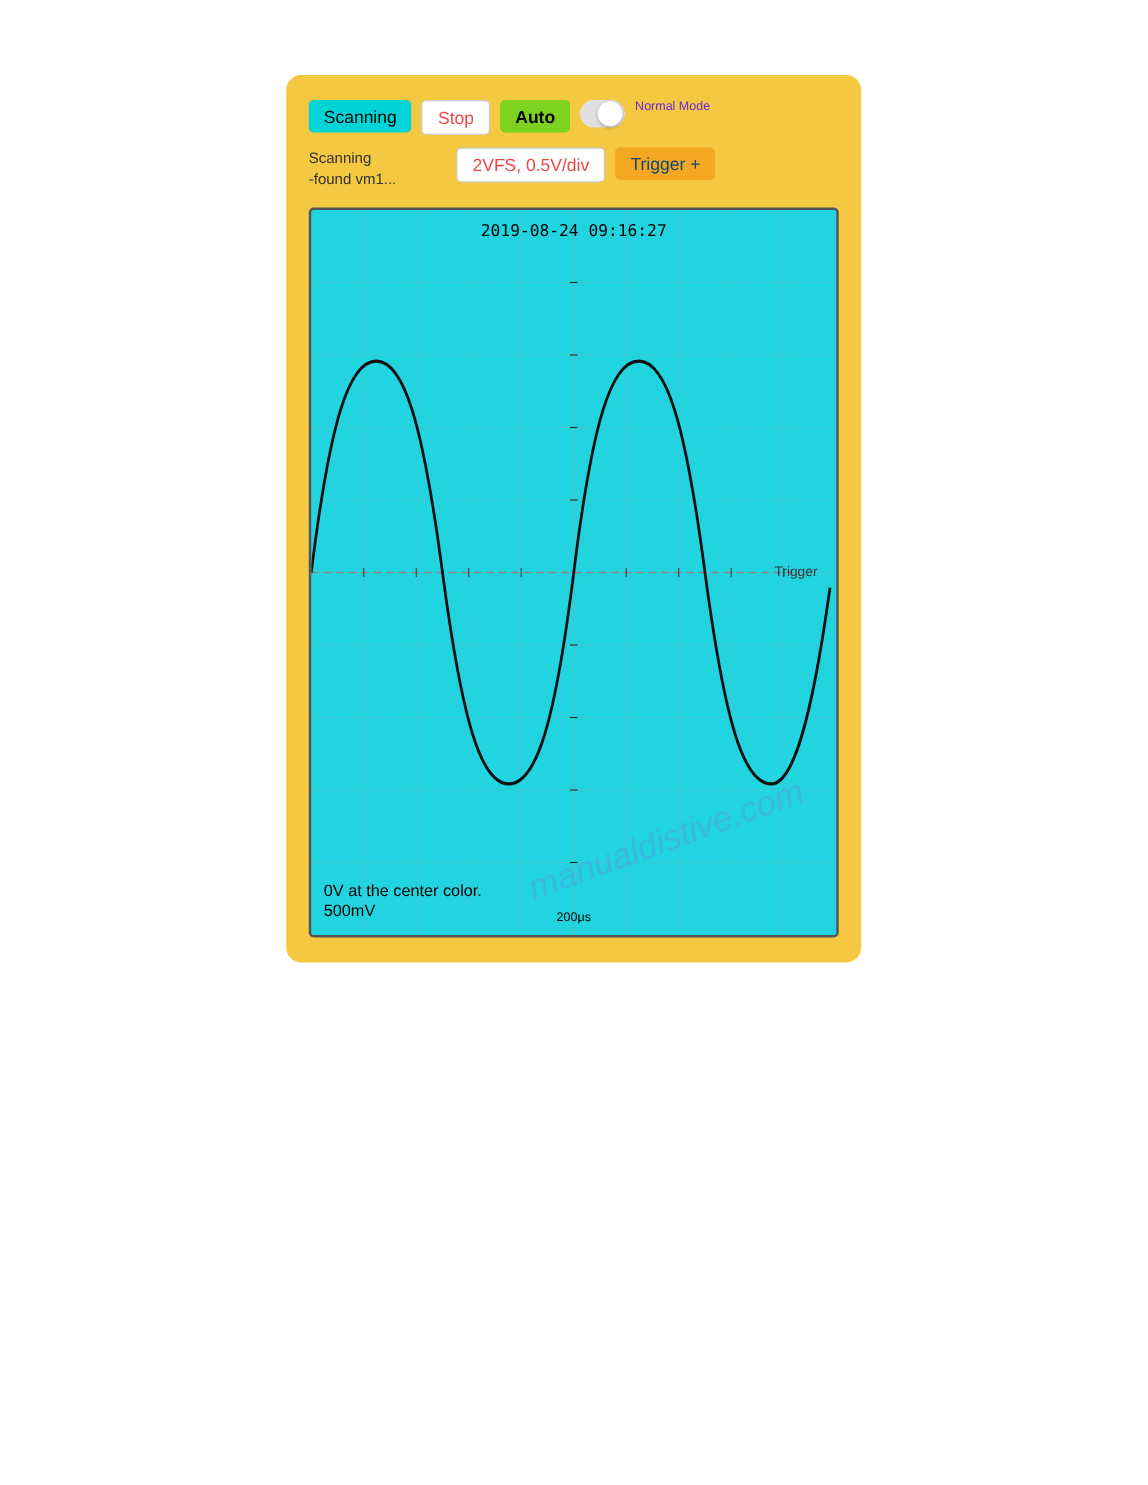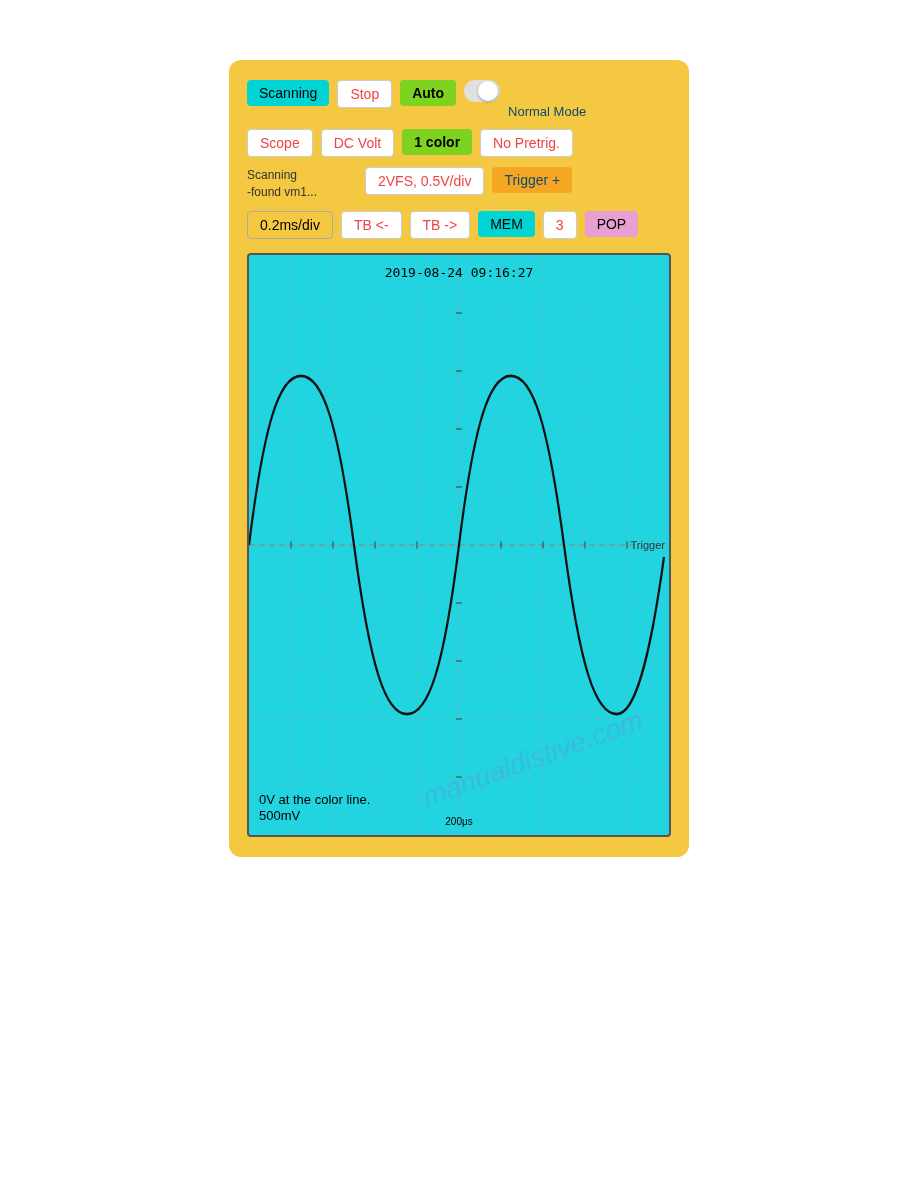--- a/index.html
+++ b/index.html
@@ -54,23 +54,22 @@
       width: 20px;
       height: 20px;
       background: #ffffff;
       border-radius: 50%;
       position: absolute;
       top: 1px;
       left: 14px;
       box-shadow: 0 1px 3px rgba(0,0,0,0.3);
     }
     .status-text {
-      font-size: 13px;
-      color: #0c4a6e;
-      margin-top: 24px;
+      font-size: 10px;
+      color: #6d28d9;
     }
     .scan-info {
       font-size: 12px;
       color: #333;
       line-height: 1.4;
     }
     .scope-display {
       background: #22d4e0;
       border: 2px solid #555;
       border-radius: 4px;
@@ -89,21 +88,21 @@
       top: 10px;
       left: 50%;
       transform: translateX(-50%);
       color: #000;
       font-size: 13px;
       font-family: monospace;
       white-space: nowrap;
     }
     .scope-trigger-label {
       position: absolute;
-      right: 4px;
+      right: 15px;
       top: 50%;
       transform: translateY(-50%);
       color: #333;
       font-size: 11px;
     }
     .scope-bottom-text {
       position: absolute;
       bottom: 28px;
       left: 10px;
       color: #000;
@@ -146,42 +145,28 @@
   <div class="controls-row">
     <button class="btn btn-cyan">Scanning</button>
     <button class="btn btn-white">Stop</button>
     <button class="btn btn-green">Auto</button>
     <div class="toggle-switch">
       <div class="toggle-knob"></div>
     </div>
     <span class="status-text">Normal Mode</span>
   </div>
 
-  <div class="controls-row">
-    <button class="btn btn-white">Scope</button>
-    <button class="btn btn-white">DC Volt</button>
-    <button class="btn btn-green">1 color</button>
-    <button class="btn btn-white">No Pretrig.</button>
-  </div>
 
   <div class="controls-row">
     <div class="scan-info" style="white-space:pre; min-width:110px;">Scanning
 -found vm1...</div>
     <button class="btn btn-white">2VFS, 0.5V/div</button>
     <button class="btn btn-orange">Trigger +</button>
   </div>
 
-  <div class="controls-row">
-    <button class="btn btn-yellow">0.2ms/div</button>
-    <button class="btn btn-white">TB &lt;-</button>
-    <button class="btn btn-white">TB -&gt;</button>
-    <button class="btn btn-cyan">MEM</button>
-    <button class="btn btn-white">3</button>
-    <button class="btn btn-pink">POP</button>
-  </div>
 
   <div class="scope-display" style="height: 584px;">
 
     <svg class="grid-overlay" viewBox="0 0 420 480" preserveAspectRatio="none" xmlns="http://www.w3.org/2000/svg">
 
       <g stroke="#5bbbc0" stroke-width="0.5" opacity="0.7">
         <line x1="42" y1="0" x2="42" y2="480"></line>
         <line x1="84" y1="0" x2="84" y2="480"></line>
         <line x1="126" y1="0" x2="126" y2="480"></line>
         <line x1="168" y1="0" x2="168" y2="480"></line>
@@ -240,21 +225,21 @@
         C 284,100 299,140 315,240
         C 331,340 346,380 368,380
         C 385,380 400,340 415,250
       " fill="none" stroke="#111" stroke-width="2.2"></path>
     </svg>
 
     <div class="scope-timestamp">2019-08-24 09:16:27</div>
 
     <div class="scope-trigger-label">Trigger</div>
 
-    <div class="scope-bottom-text">0V at the color line.</div>
+    <div class="scope-bottom-text">0V at the center color.</div>
 
     <div class="scope-volt-label">500mV</div>
 
     <div class="scope-time-label">200μs</div>
 
     <div class="watermark">manualdistive.com</div>
 
   </div>
 
 </div>

